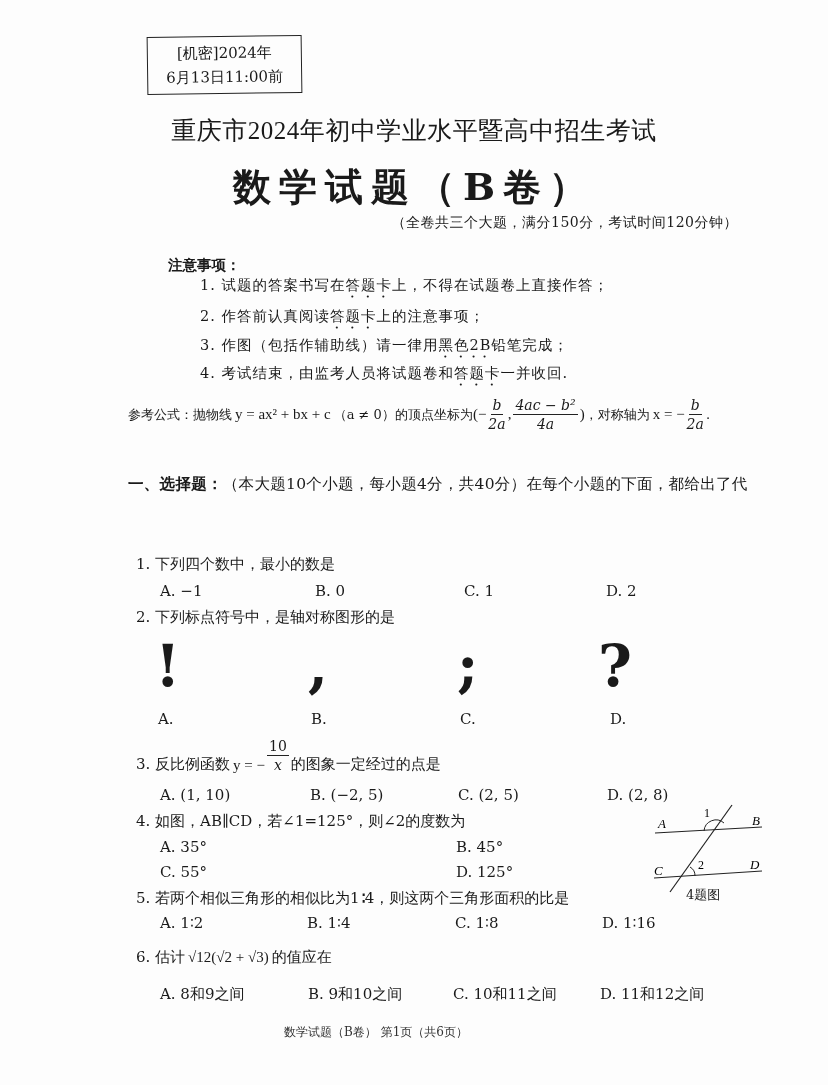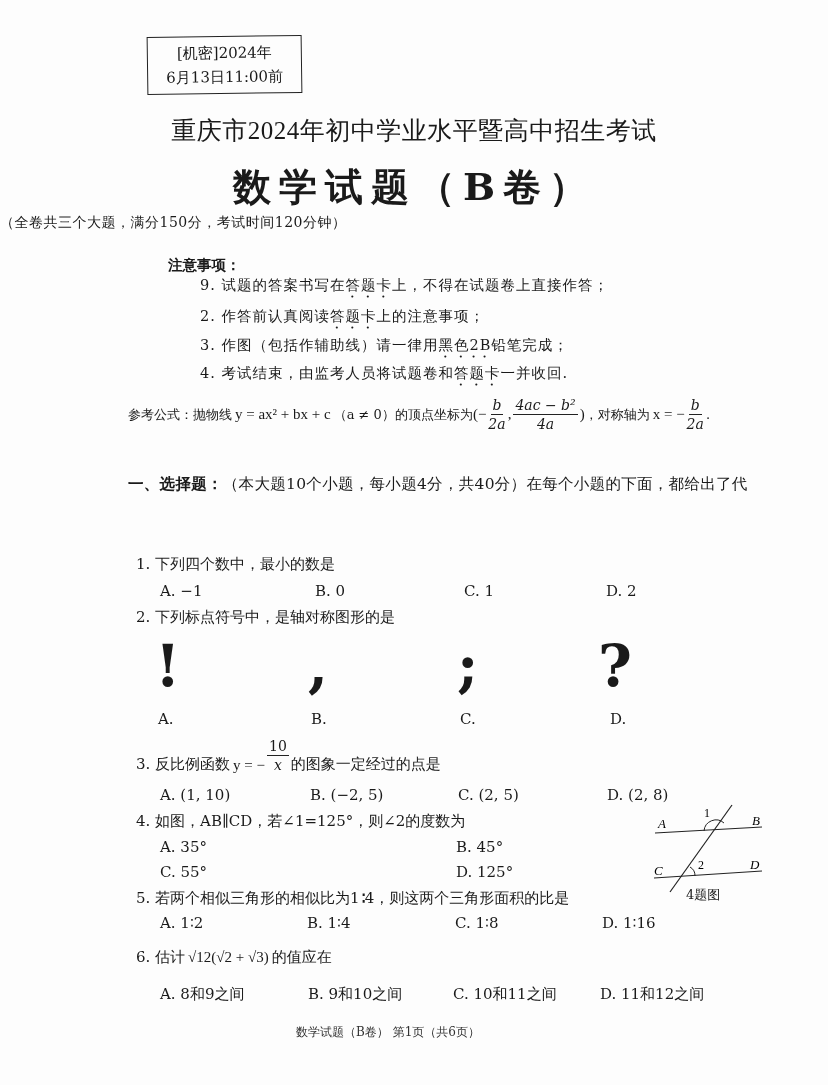--- a/index.html
+++ b/index.html
@@ -10,51 +10,51 @@
       position: relative;
     }
     .abs { position: absolute; }
     .secret-box {
       left: 147px; top: 36px; width: 155px; height: 58px;
       border: 1.5px solid #222; transform: rotate(-0.8deg);
       box-sizing: border-box; text-align: center; font-size: 15px; line-height: 24px; padding-top: 4px;
     }
     .title1 { left: 0; width: 828px; top: 114px; text-align: center; font-size: 25px; letter-spacing: 0.5px; font-family: "Liberation Serif", serif; }
     .title2 { left: 0; width: 828px; top: 162px; text-align: center; font-size: 38px; font-weight: bold; letter-spacing: 8px; }
-    .subtitle { left: 0; width: 696px; top: 214px; text-align: left; font-size: 14px; letter-spacing: 0.5px; }
+    .subtitle { left: 0; width: 696px; top: 214px; text-align: right; font-size: 14px; letter-spacing: 0.5px; padding-left: 42px; }
     .notes-title { left: 168px; top: 256px; font-size: 14.5px; font-weight: bold; }
     .note { left: 200px; font-size: 14.5px; letter-spacing: 1px; }
     .dot { text-emphasis: dot; text-emphasis-position: under; -webkit-text-emphasis: dot; -webkit-text-emphasis-position: under; }
     .formula { left: 128px; top: 396px; font-size: 13px; display: flex; align-items: center; white-space: nowrap; }
     .frac { display: inline-flex; flex-direction: column; align-items: center; vertical-align: middle; margin: 0 2px; font-style: italic; font-size: 14px; }
     .frac .num { border-bottom: 1px solid #222; padding: 0 2px; line-height: 18px; }
     .frac .den { line-height: 18px; }
     .math { font-family: "Liberation Serif", serif; font-size: 15px; }
     .sec-head { left: 128px; top: 470px; width: 660px; font-size: 15.5px; line-height: 27px; letter-spacing: 0.3px; }
     .sec-head .indent { padding-left: 32px; display: block; }
     .q { left: 136px; font-size: 15px; }
     .opt { font-size: 15px; }
     .punct { font-size: 58px; font-weight: bold; font-family: "DejaVu Serif", serif; line-height: 60px; }
-    .footer { left: 0; width: 752px; top: 1024px; text-align: center; font-size: 12px; color: #333; padding-left: 12px; }
+    .footer { left: 0; width: 752px; top: 1024px; text-align: center; font-size: 12px; color: #333; }
     svg text { font-family: "Liberation Serif", serif; font-style: italic; }
   </style>
 </head>
 <body>
 
 <div class="abs secret-box">
   <div>[机密]2024年</div>
   <div>6月13日11:00前</div>
 </div>
 
 <div class="abs title1">重庆市2024年初中学业水平暨高中招生考试</div>
 <div class="abs title2">数学试题（B卷）</div>
 <div class="abs subtitle">（全卷共三个大题，满分150分，考试时间120分钟）</div>
 
 <div class="abs notes-title">注意事项：</div>
-<div class="abs note" style="top:276px"><span>9. 试题的答案书写在</span><span class="dot">答题卡</span><span>上，不得在试题卷上直接作答；</span></div>
+<div class="abs note" style="top:276px"><span>1. 试题的答案书写在</span><span class="dot">答题卡</span><span>上，不得在试题卷上直接作答；</span></div>
 <div class="abs note" style="top:307px"><span>2. 作答前认真阅读</span><span class="dot">答题卡</span><span>上的注意事项；</span></div>
 <div class="abs note" style="top:336px"><span>3. 作图（包括作辅助线）请一律用</span><span class="dot">黑色2B</span><span>铅笔完成；</span></div>
 <div class="abs note" style="top:364px"><span>4. 考试结束，由监考人员将试题卷和</span><span class="dot">答题卡</span><span>一并收回.</span></div>
 
 <div class="abs formula">
   <span>参考公式：抛物线</span>
   <span class="math" style="margin:0 3px">y = ax² + bx + c</span>
   <span>（a ≠ 0）</span>
   <span>的顶点坐标为</span>
   <span class="math">(−</span>

